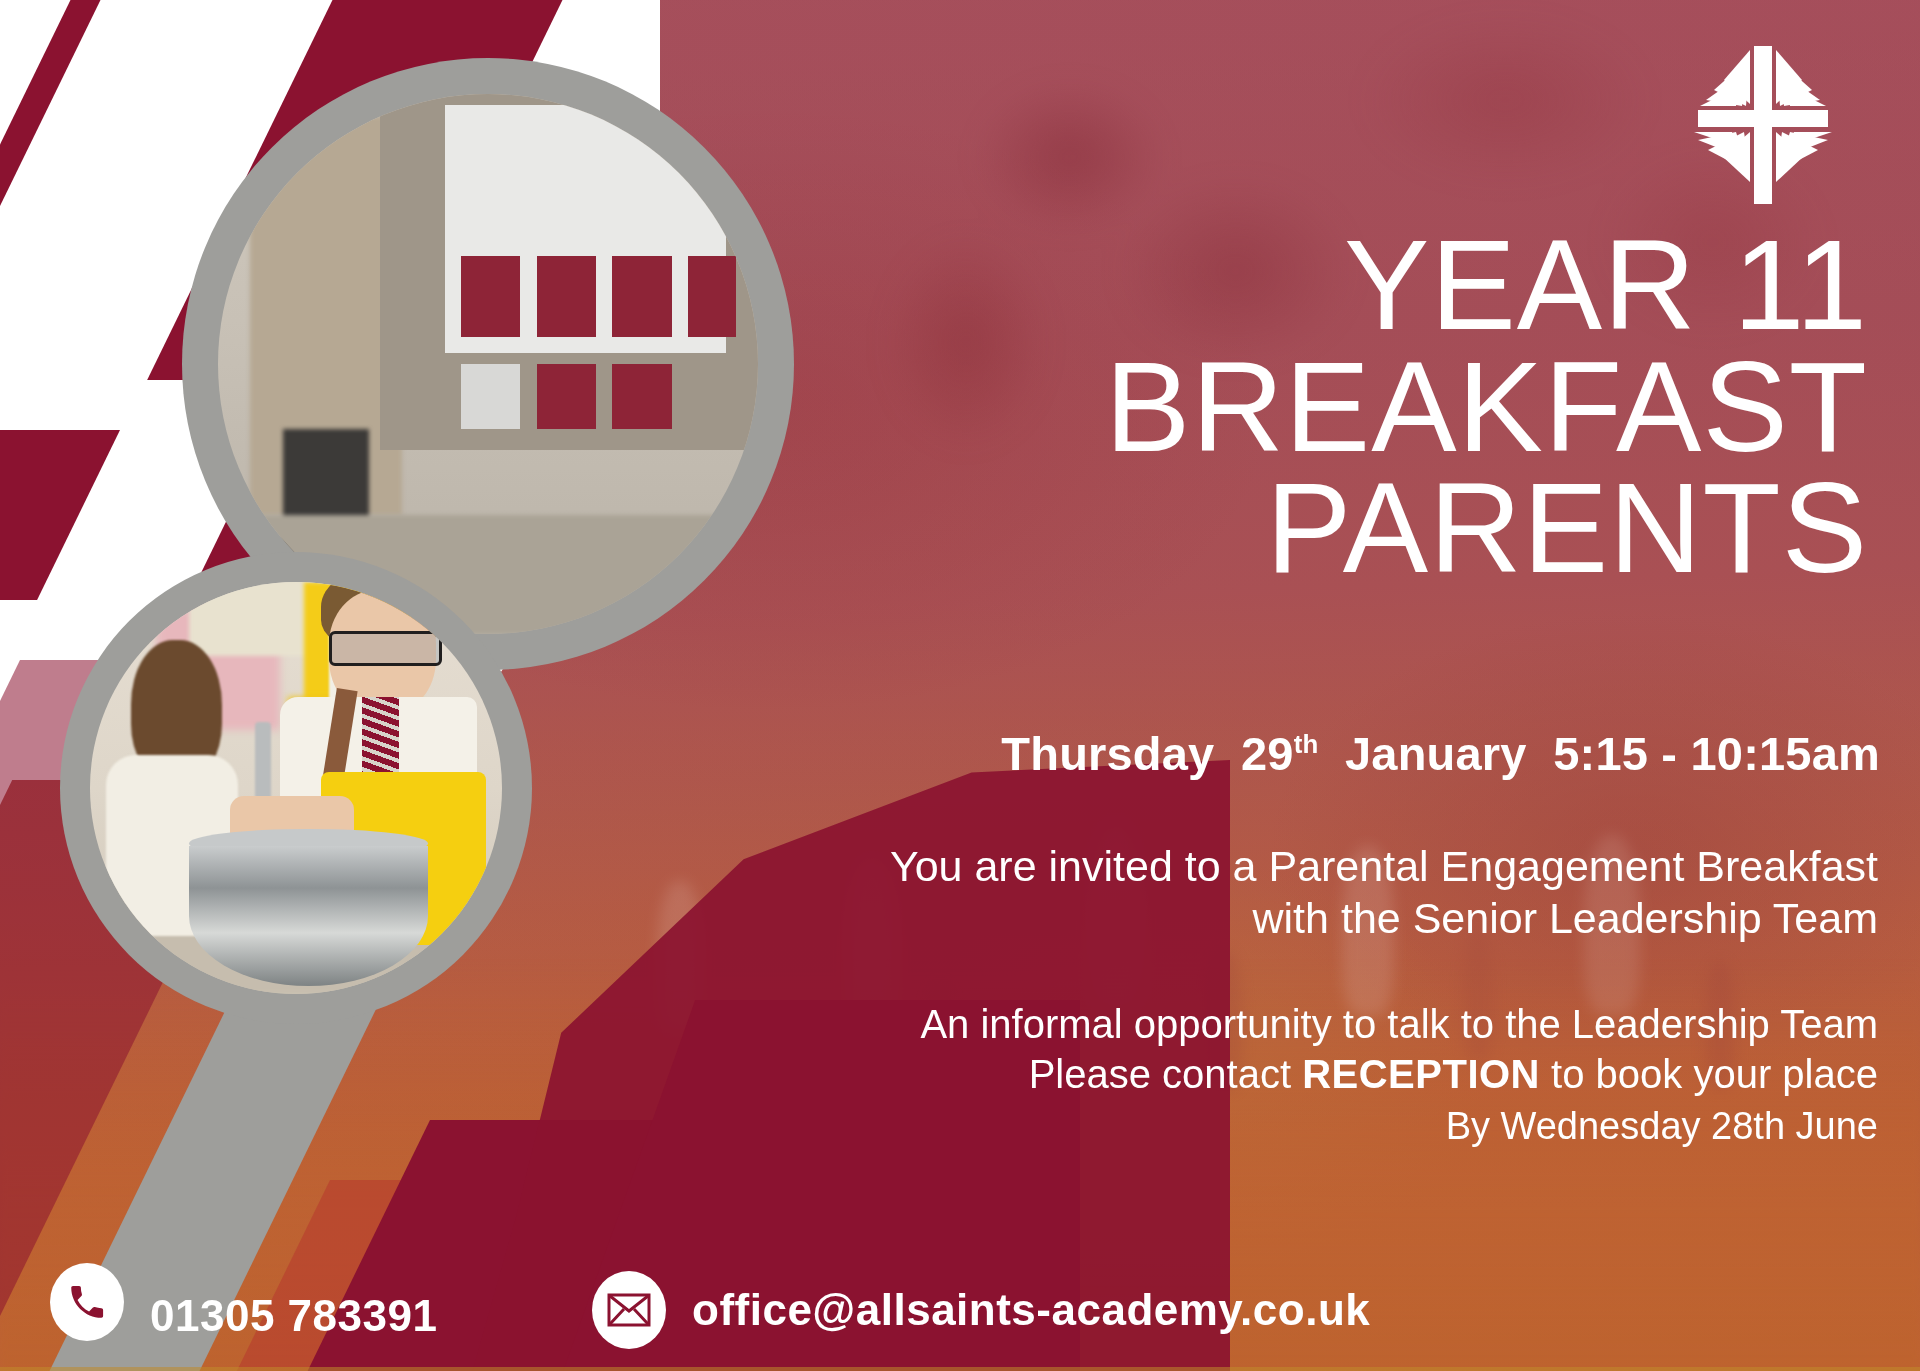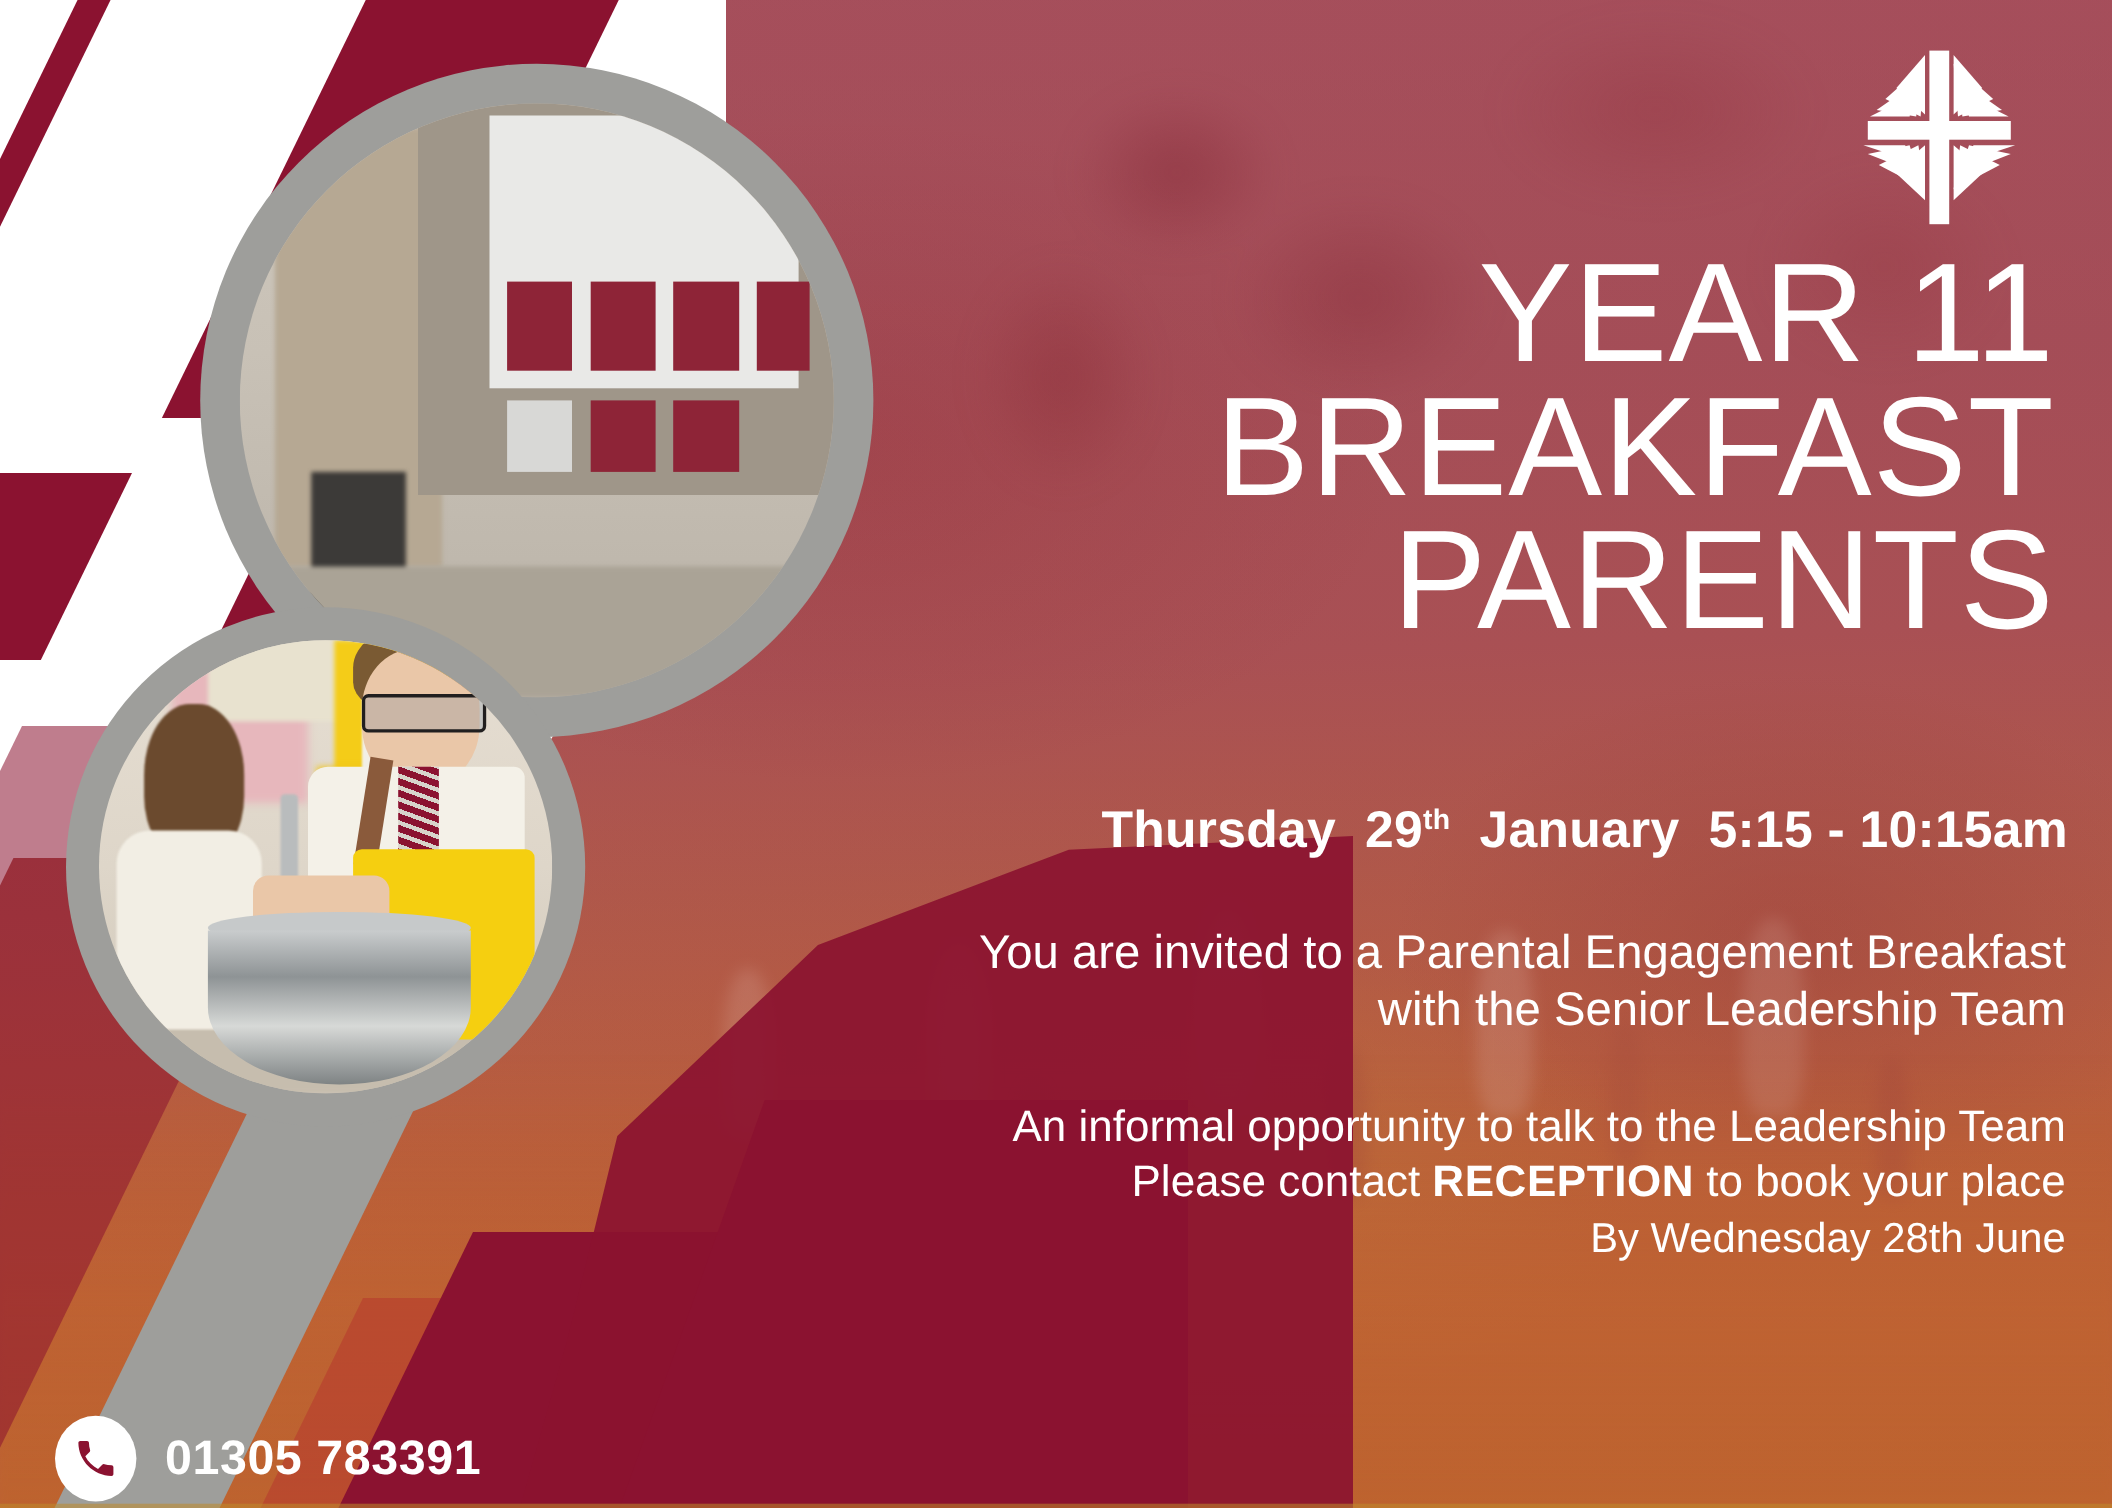--- a/index.html
+++ b/index.html
@@ -172,21 +172,21 @@
   .p3 b{font-weight:bold;letter-spacing:.5px;}
   .p3 .small{font-size:38px;}
 
   
   .contact{position:absolute;display:flex;align-items:center;gap:26px;}
   .contact .ic{
     width:74px;height:78px;border-radius:50%;background:#fff;
     display:flex;align-items:center;justify-content:center;flex:0 0 auto;
   }
   .contact .txt{color:#fff;font-size:44px;font-weight:bold;letter-spacing:.5px;white-space:nowrap;}
-  .contact-phone{left:50px;bottom:6px;}
+  .contact-phone{left:50px;bottom:30px;align-items:flex-end;}
   .contact-email{left:592px;bottom:22px;}
 
   .hairline{position:absolute;left:0;right:0;bottom:0;height:4px;background:#c08a2a;opacity:.55;}
 </style>
 </head>
 <body>
 
 <div class="poster">
 
   <div class="bg-photo">
@@ -358,15 +358,25 @@
 
   <div class="contact contact-phone">
     <span class="ic">
       <svg width="42" height="42" viewBox="0 0 24 24" fill="#8b1230" aria-hidden="true">
         <path d="M6.6 10.8c1.4 2.8 3.8 5.2 6.6 6.6l2.2-2.2c.3-.3.7-.4 1.1-.3 1.2.4 2.4.6 3.7.6.6 0 1 .4 1 1V20c0 .6-.4 1-1 1C10.9 21 3 13.1 3 3.8c0-.6.4-1 1-1h3.5c.6 0 1 .4 1 1 0 1.3.2 2.5.6 3.7.1.4 0 .8-.3 1.1l-2.2 2.2z"></path>
       </svg>
     </span>
     <span class="txt">01305 783391</span>
   </div>
 
+  <div class="contact contact-email">
+    <span class="ic">
+      <svg width="44" height="36" viewBox="0 0 44 34" aria-hidden="true">
+        <rect x="2" y="2" width="40" height="30" fill="#ffffff" stroke="#8b1230" stroke-width="3"></rect>
+        <path d="M3 3 L22 18 L41 3" fill="none" stroke="#8b1230" stroke-width="3"></path>
+        <path d="M3 31 L17 16 M41 31 L27 16" fill="none" stroke="#8b1230" stroke-width="3"></path>
+      </svg>
+    </span>
+    <span class="txt">office@allsaints-academy.co.uk</span>
+  </div>
 
   <div class="hairline"></div>
 </div>
 
 </body></html>

